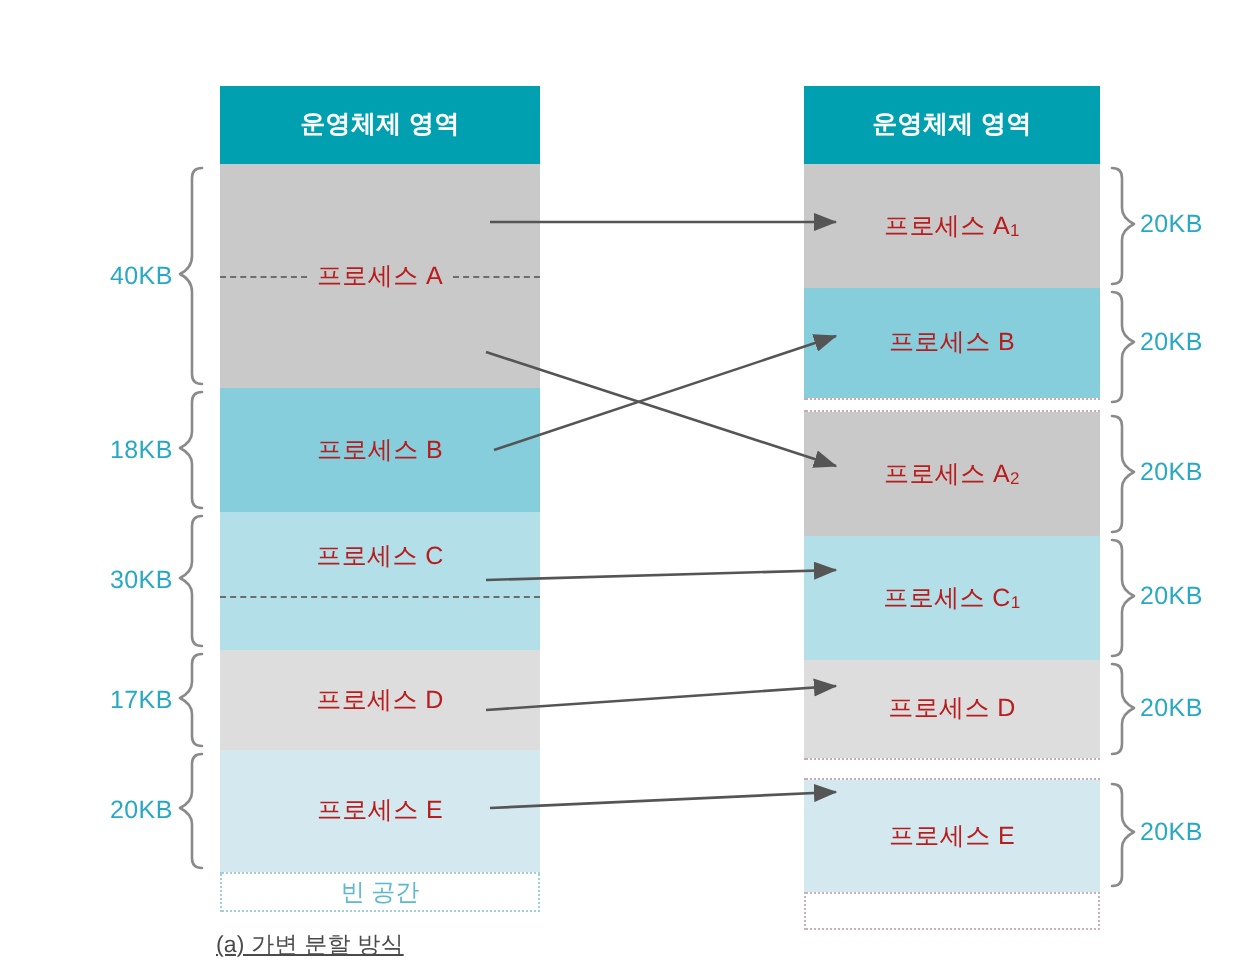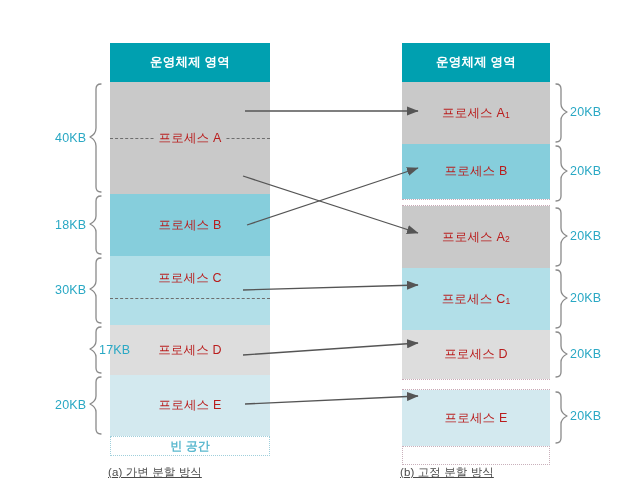--- a/index.html
+++ b/index.html
@@ -55,21 +55,21 @@
   .emptyspace {
     position: absolute;
     box-sizing: border-box;
     border: 1px dotted #9fcfdb;
     background: #ffffff;
     display: flex;
     align-items: center;
     justify-content: center;
     font-size: 12px;
     color: #5cb9cf;
-    font-weight: 700;
+    font-weight: 400;
   }
   .dashrow {
     position: absolute;
     border-top: 1.4px dashed #6d6d6d;
   }
   .rpad {
     position: absolute;
     box-sizing: border-box;
     border-top: 1.5px dotted #c9a9b6;
     border-bottom: 1.5px dotted #c9a9b6;
@@ -115,21 +115,21 @@
 
   <div class="blk" style="left:110px; top:325px; width:160px; height:50px; background:#dddddd;">프로세스 D</div>
 
   <div class="blk" style="left:110px; top:375px; width:160px; height:61px; background:#d3e9ef;">프로세스 E</div>
 
   <div class="emptyspace" style="left:110px; top:436px; width:160px; height:20px;">빈 공간</div>
 
   <div class="kb" style="left:55px; top:131px;">40KB</div>
   <div class="kb" style="left:55px; top:218px;">18KB</div>
   <div class="kb" style="left:55px; top:283px;">30KB</div>
-  <div class="kb" style="left:55px; top:343px;margin-left:44px;">17KB</div>
+  <div class="kb" style="left:55px; top:343px;">17KB</div>
   <div class="kb" style="left:55px; top:398px;">20KB</div>
 
   <div class="blk hdr" style="left:402px; top:43px; width:148px; height:39px;">운영체제 영역</div>
 
   <div class="blk" style="left:402px; top:82px; width:148px; height:62px; background:#c9c9c9;">
     <span>프로세스 A</span>
       <sub>1</sub>
   </div>
 
   <div class="blk" style="left:402px; top:144px; width:148px; height:55px; background:#86cedc;">
@@ -158,21 +158,20 @@
   <div class="rbox-outline" style="left:402px; top:446px; width:148px; height:19px;"></div>
 
   <div class="kb" style="left:570px; top:105px;">20KB</div>
   <div class="kb" style="left:570px; top:164px;">20KB</div>
   <div class="kb" style="left:570px; top:229px;">20KB</div>
   <div class="kb" style="left:570px; top:291px;">20KB</div>
   <div class="kb" style="left:570px; top:347px;">20KB</div>
   <div class="kb" style="left:570px; top:409px;">20KB</div>
 
   <div class="caption" style="left:108px; top:465px;">(a) 가변 분할 방식</div>
-  <div class="caption" style="left:400px; top:465px;">(b) 고정 분할 방식</div>
 
   <svg class="overlay" viewBox="0 0 628 489">
     <defs>
       <marker id="ah" markerWidth="9" markerHeight="7" refX="8.5" refY="3.5" orient="auto">
         <polygon points="0 0, 9 3.5, 0 7" fill="#555555"></polygon>
       </marker>
     </defs>
 
     <g stroke="#8a8a8a" stroke-width="1.3" fill="none" stroke-linecap="round" stroke-linejoin="round">
 

